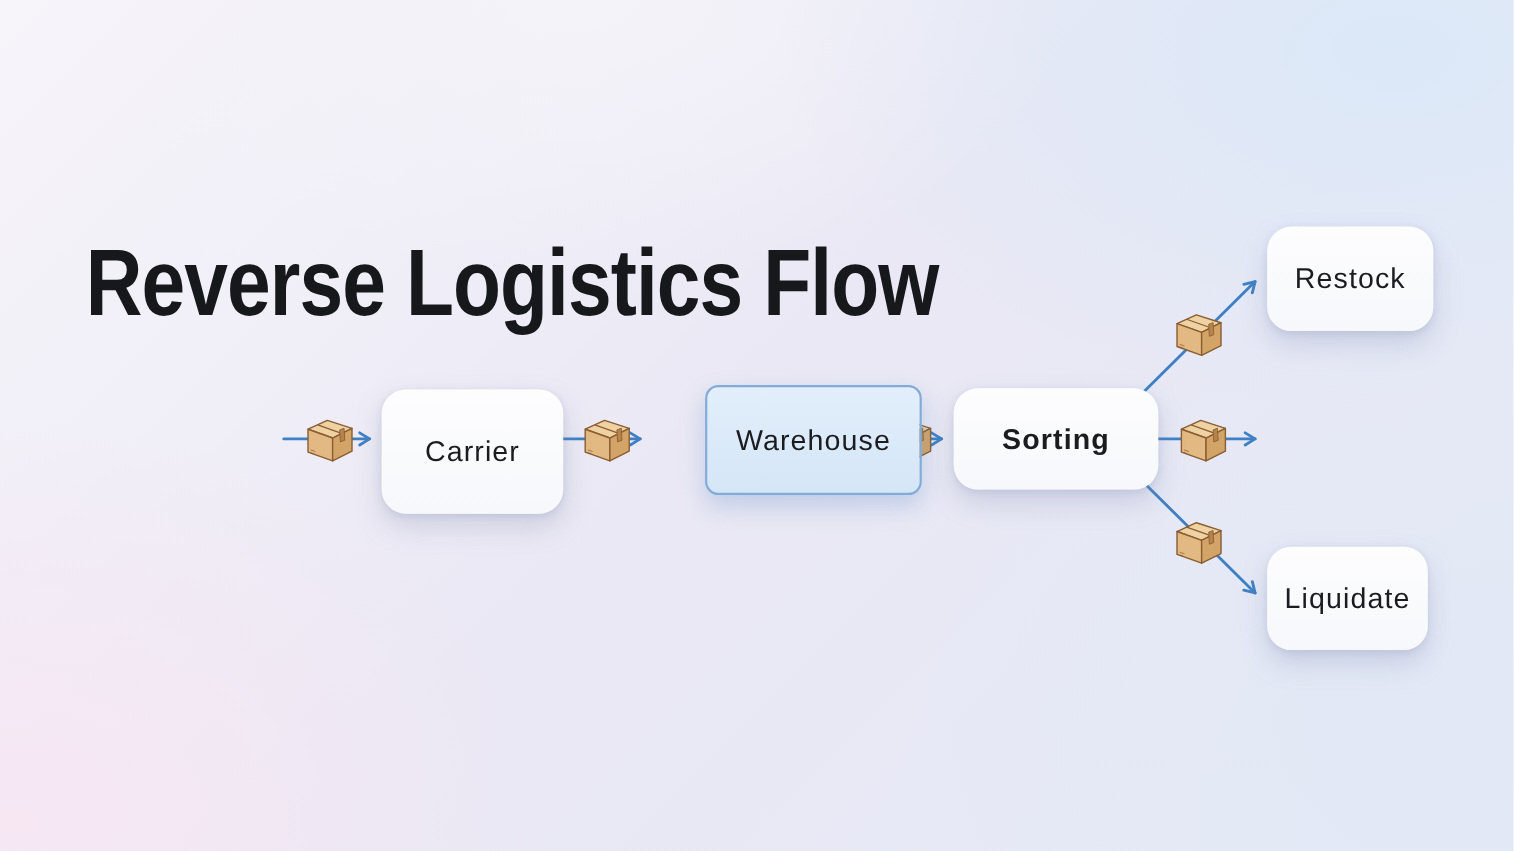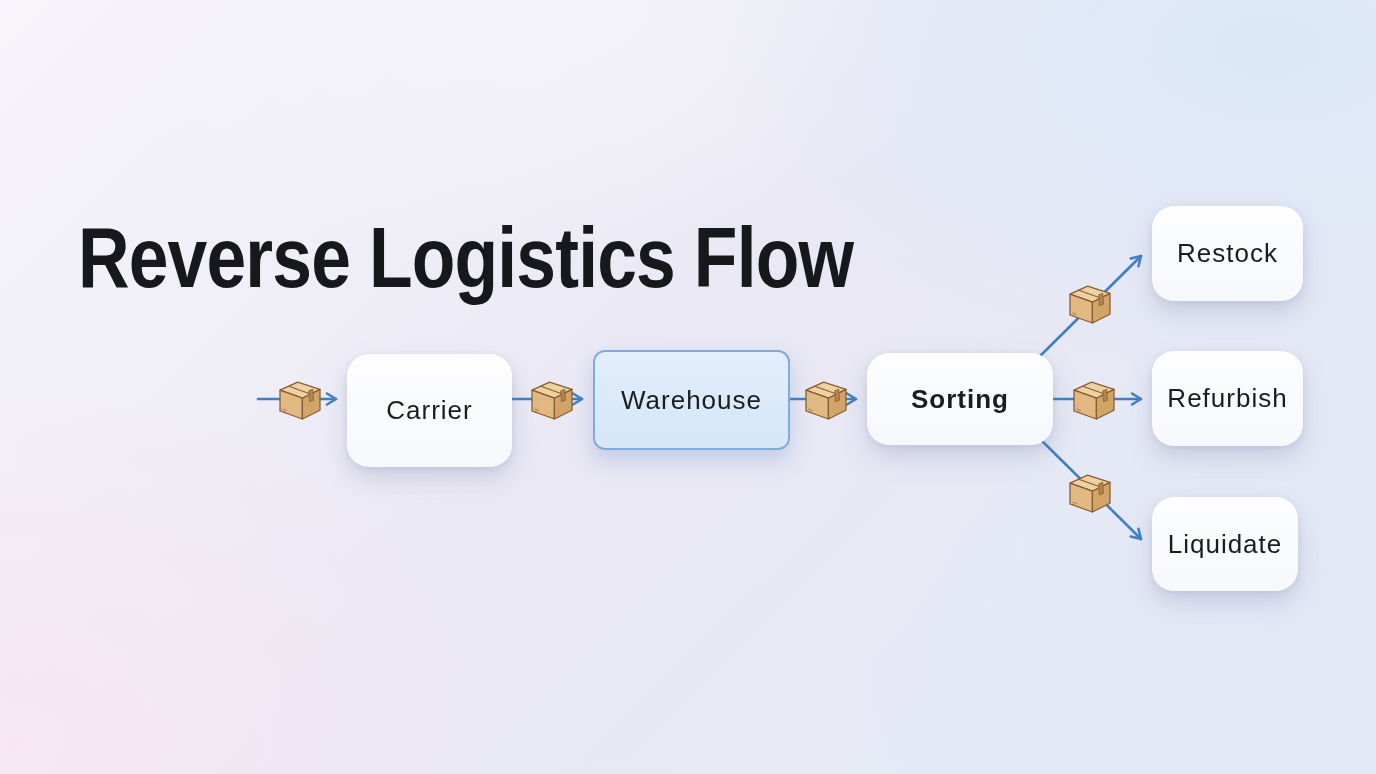--- a/index.html
+++ b/index.html
@@ -30,20 +30,21 @@
     background: linear-gradient(180deg, #fdfdfe 0%, #f6f8fb 100%);
     border-radius: 22px;
     box-shadow: 0 12px 24px rgba(125,135,172,0.28), 0 2px 6px rgba(125,135,172,0.16);
     color: #1b1c20; font-size: 26px; letter-spacing: 1px; white-space: nowrap;
   }
   .node.highlight {
     background: linear-gradient(180deg, #e2eefb 0%, #d5e6f7 100%);
     border: 2px solid #82acd8;
     border-radius: 12px;
     box-shadow: 0 10px 22px rgba(104,146,200,0.33);
+    margin-left: 48px;
   }
   .n-customer  { left: 72px;   top: 353px; width: 186px; height: 92px; }
   .n-carrier   { left: 347px;  top: 354px; width: 165px; height: 113px; }
   .n-warehouse { left: 593px;  top: 350px; width: 193px; height: 96px; }
   .n-sorting   { left: 867px;  top: 353px; width: 186px; height: 92px; font-weight: bold; }
   .n-restock   { left: 1152px; top: 206px; width: 151px; height: 95px; }
   .n-refurbish { left: 1152px; top: 351px; width: 151px; height: 95px; }
   .n-liquidate { left: 1152px; top: 497px; width: 146px; height: 94px; }
   .edge { stroke: #3f80c4; stroke-width: 2.6; fill: none; stroke-linecap: round; }
 </style>
@@ -89,20 +90,17 @@
   </div>
   <div class="node highlight n-warehouse">
     <span>Warehouse</span>
   </div>
   <div class="node n-sorting">
     <span>Sorting</span>
   </div>
   <div class="node n-restock">
     <span>Restock</span>
   </div>
-  <div class="node n-refurbish">
-    <span>Refurbish</span>
-  </div>
   <div class="node n-liquidate">
     <span>Liquidate</span>
   </div>
 
 </div>
 
 </body></html>

